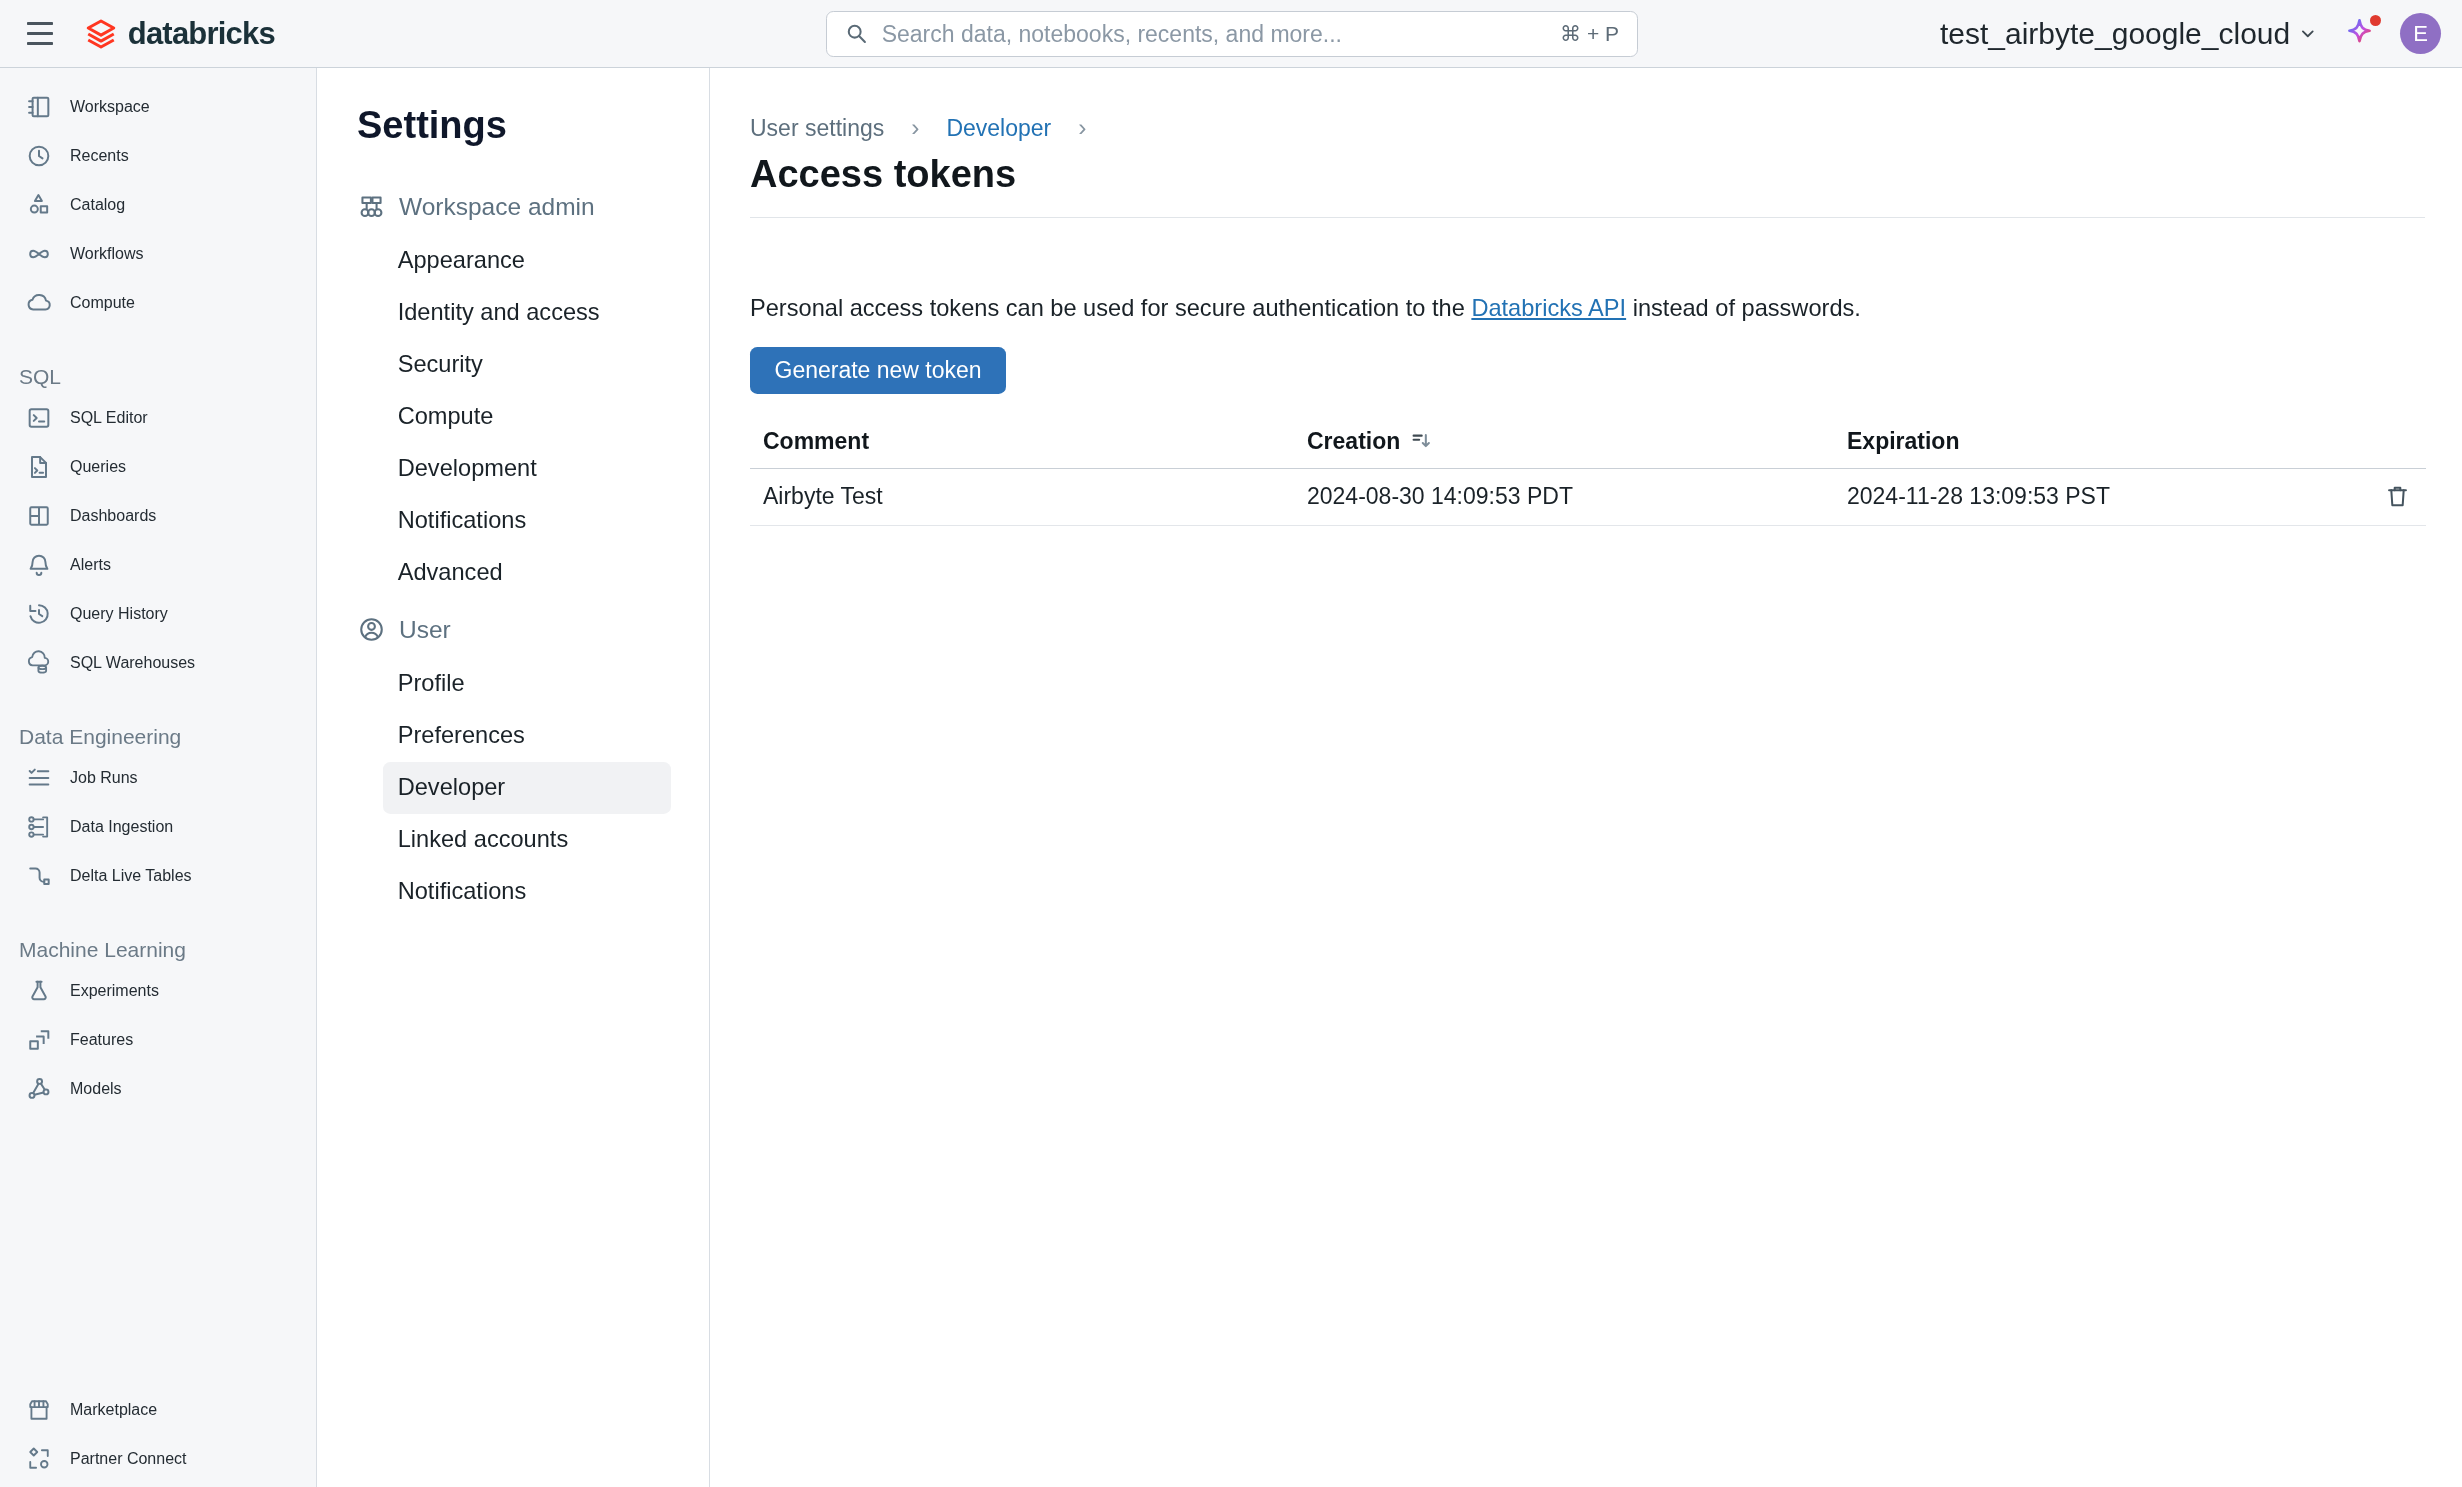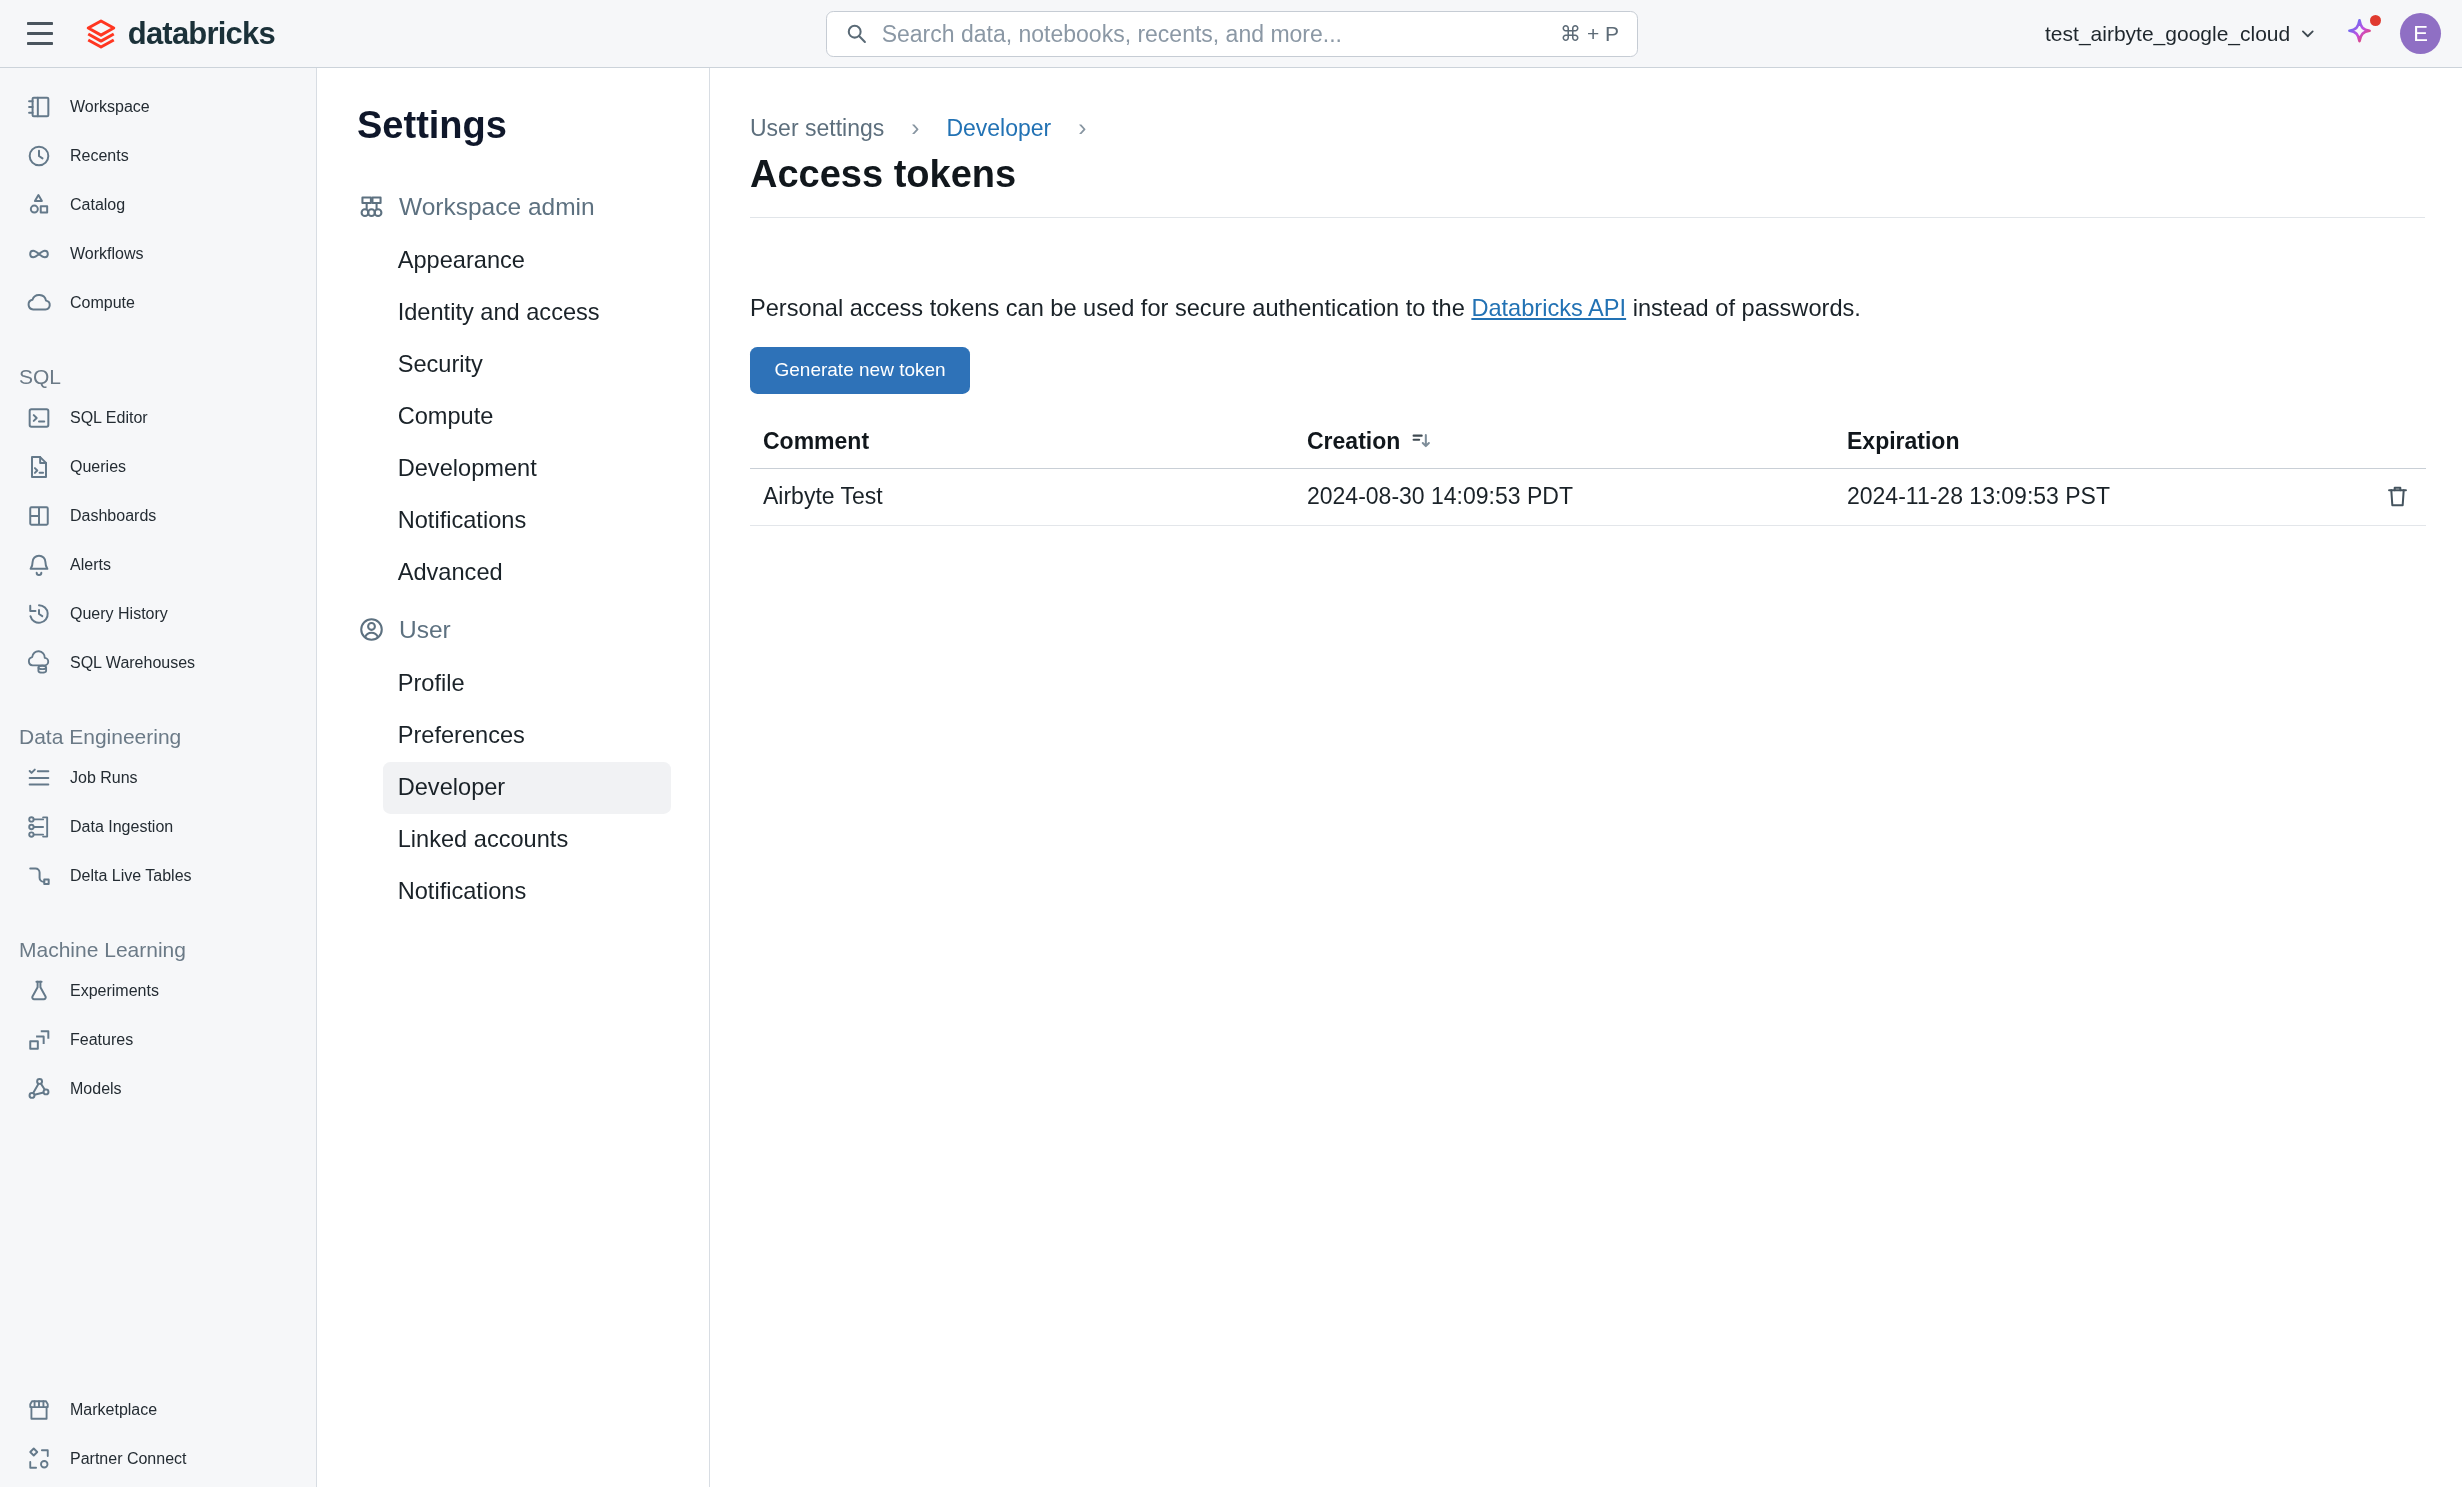--- a/index.html
+++ b/index.html
@@ -27,21 +27,21 @@
     display:flex; align-items:center; padding:0 18px; gap:12.2px;
   }
   .search input {
     border:none; outline:none; flex:1; font-size:23px; color:#1f272d;
     font-family:inherit; background:transparent;
   }
   .search input::placeholder { color:#8b98a5; }
   .search-shortcut { color:#5d6b77; font-size:21px; white-space:nowrap; }
 
   .header-right { margin-left:auto; display:flex; align-items:center; gap:24.5px; margin-right:21px; }
-  .ws-selector { display:flex; align-items:center; gap:8.2px; font-size:21px; color:#1f272d; cursor:pointer; }
+  .ws-selector { display:flex; align-items:center; gap:8.2px; font-size:30px; color:#1f272d; cursor:pointer; }
   .sparkle-wrap { position:relative; width:33px; height:33px; cursor:pointer; }
   .notif-dot { position:absolute; top:-2.4px; right:-5.7px; width:11.4px; height:11.4px; border-radius:50%; background:#e03a2f; }
   .avatar {
     width:41px; height:41px; border-radius:50%; background:#8f6fc4;
     color:#fff; font-size:22px; display:flex; align-items:center; justify-content:center; cursor:pointer;
   }
 
   
   .sidebar {
     position:absolute; left:0; top:68px; bottom:0; width:317px;
@@ -96,21 +96,21 @@
   .breadcrumb { margin-top:46px; display:flex; align-items:center; gap:27px; font-size:23px; }
   .crumb-root { color:#5d6f7d; cursor:pointer; }
   .crumb-link { color:#2272b4; cursor:pointer; }
   .crumb-sep { color:#8795a1; font-size:24.5px; }
   .page-title { margin-top:11.4px; font-size:38px; font-weight:700; color:#11171c; }
   .title-divider { margin-top:21px; border-bottom:0.8px solid #e1e5e9; }
   .desc { margin-top:77px; font-size:23.6px; color:#1a2228; }
   .desc a { color:#2272b4; text-decoration:underline; cursor:pointer; }
   .gen-btn {
     margin-top:24.5px; height:47px; padding:0 24.5px; border:none; border-radius:7.3px;
-    background:#2e72b8; color:#ffffff; font-size:19px; font-family:inherit; cursor:pointer;
+    background:#2e72b8; color:#ffffff; font-size:23px; font-family:inherit; cursor:pointer;
   }
   .token-table { margin-top:21px; width:1676px; }
   .t-row { display:grid; grid-template-columns:544px 540px 522px 1fr; align-items:center; }
   .t-head { height:54px; border-bottom:1.6px solid #c9cfd6; font-weight:700; }
   .t-head .cell { font-size:23px; color:#11171c; }
   .t-data { height:57px; border-bottom:0.8px solid #e3e6ea; }
   .t-data .cell { font-size:23px; color:#1a2228; }
   .cell { padding-left:13px; display:flex; align-items:center; gap:9.8px; white-space:nowrap; }
   .cell.actions { justify-content:flex-end; padding-right:14.7px; }
   .trash-btn { background:none; border:none; cursor:pointer; display:flex; align-items:center; }

